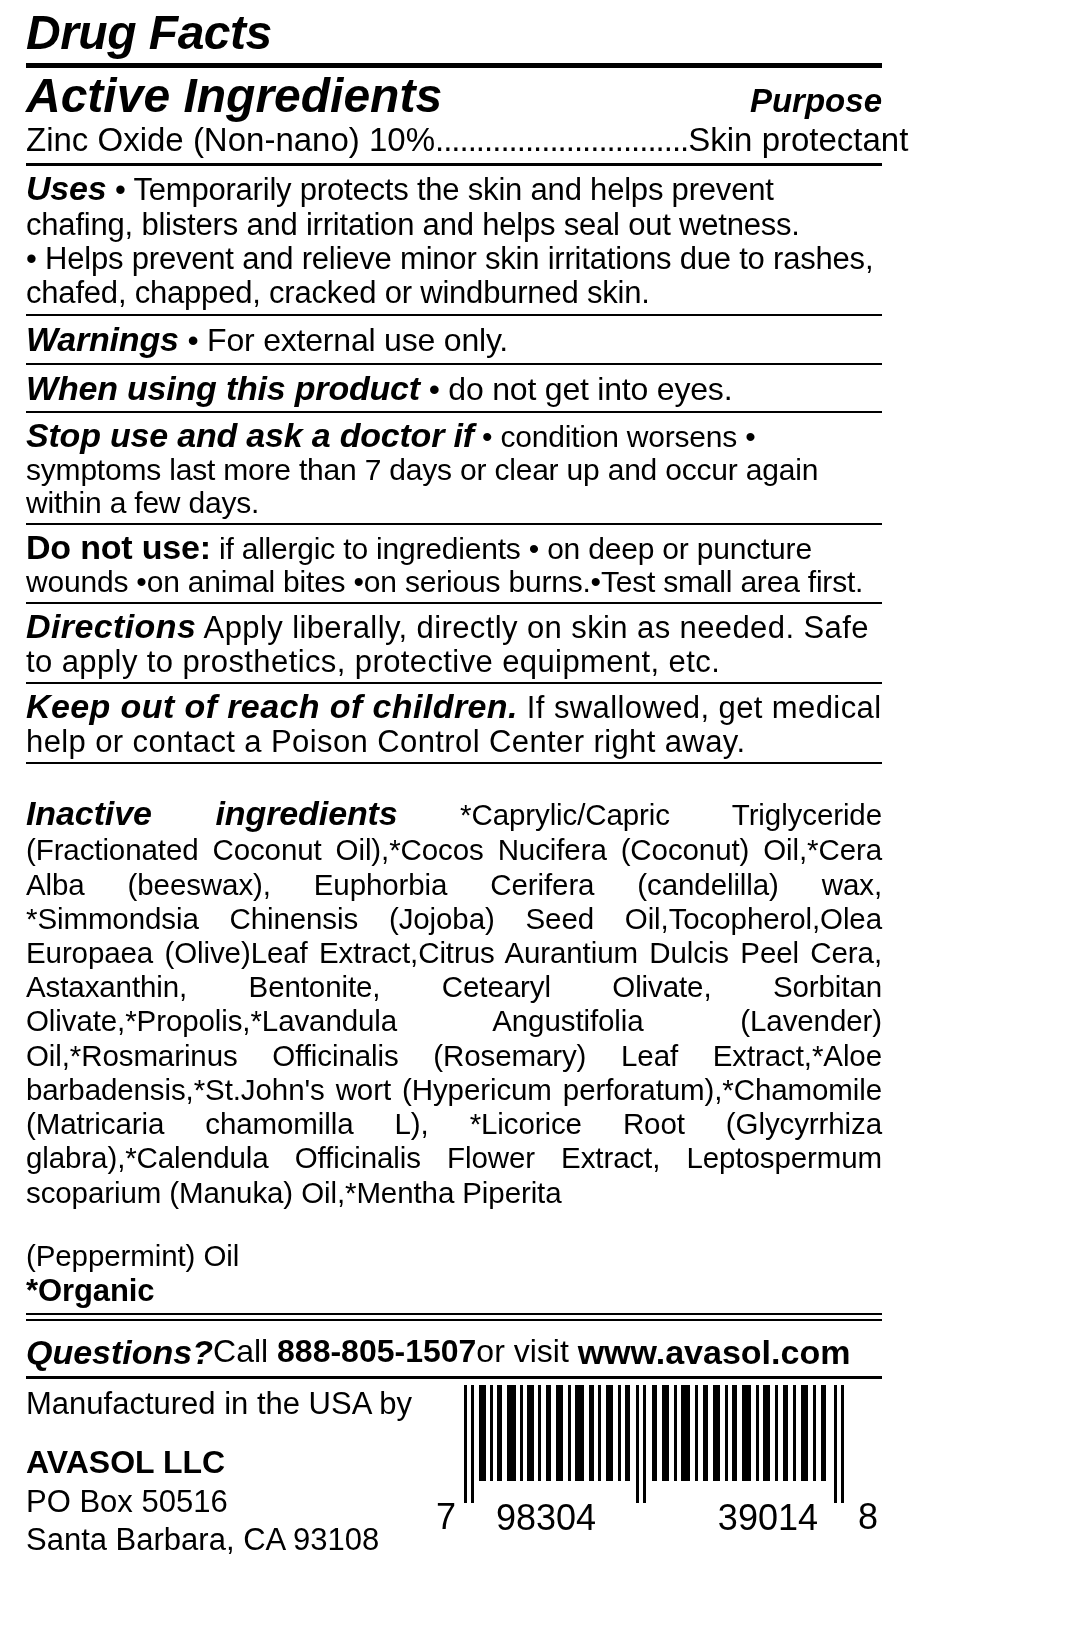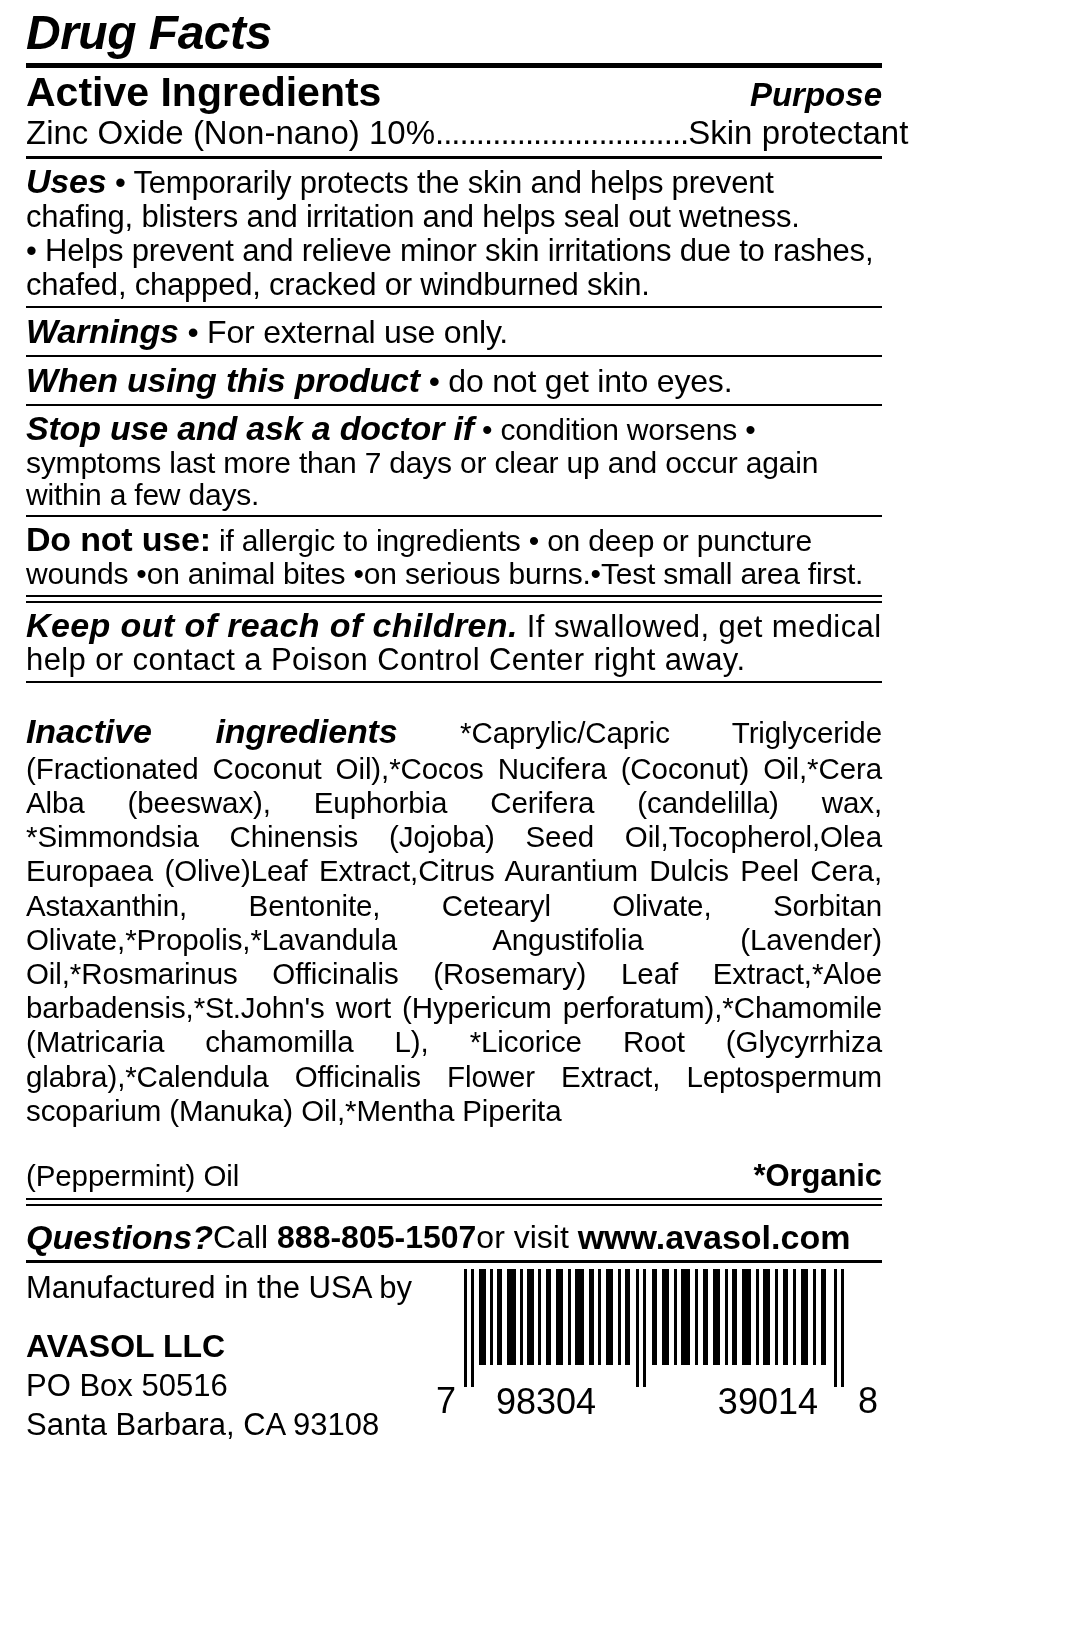--- a/index.html
+++ b/index.html
@@ -42,23 +42,24 @@
     border-bottom: 3px solid #000;
     margin: 4px 0 4px 0;
   }
   
   .ai-row {
     display: flex;
     align-items: baseline;
     justify-content: space-between;
   }
   .ai-head {
-    font-size: 41px;
+    font-size: 48px;
     font-weight: bold;
     line-height: 1.06;
+    font-style: italic;
   }
   .purpose-head {
     font-size: 33px;
     font-weight: bold;
     font-style: italic;
     line-height: 1.06;
   }
   .ai-line {
     font-size: 33px;
     line-height: 1.12;
@@ -96,29 +97,30 @@
   
   .inactive {
     font-size: 29.5px;
     line-height: 1.16;
     letter-spacing: -0.1px;
     text-align: justify;
   }
   .inactive .lead-bi { font-size: 34px; }
   .inactive-last {
     display: flex;
-    justify-content: space-between;
+    justify-content: center;
     align-items: baseline;
+    flex-direction: column;
   }
   
   .questions {
     font-size: 32px;
     line-height: 1.1;
     display: flex;
-    align-items: center;
+    align-items: flex-start;
     flex-wrap: nowrap;
     margin-top: 13px;
   }
   .questions .q-lead {
     font-weight: bold;
     font-style: italic;
     font-size: 34px;
   }
   .questions .phone,
   .questions .site {
@@ -224,20 +226,26 @@
 
   <div class="sect sz30 tight">
     <p>
       <span class="lead-b sz34">Do not use:</span>
       <span>if allergic to ingredients • on deep or puncture wounds •on animal bites •on serious burns.•Test small area first.</span>
     </p>
   </div>
 
   <div class="rule-thin"></div>
 
+  <div class="sect sz31 tight spread">
+    <p>
+      <span class="lead-bi sz34">Directions</span>
+      <span>Apply liberally, directly on skin as needed. Safe to apply to prosthetics, protective equipment, etc.</span>
+    </p>
+  </div>
 
   <div class="rule-thin"></div>
 
   <div class="sect sz31 tight spread">
     <p>
       <span class="lead-bi sz34">Keep out of reach of children.</span>
       <span>If swallowed, get medical help or contact a Poison Control Center right away.</span>
     </p>
   </div>
 

